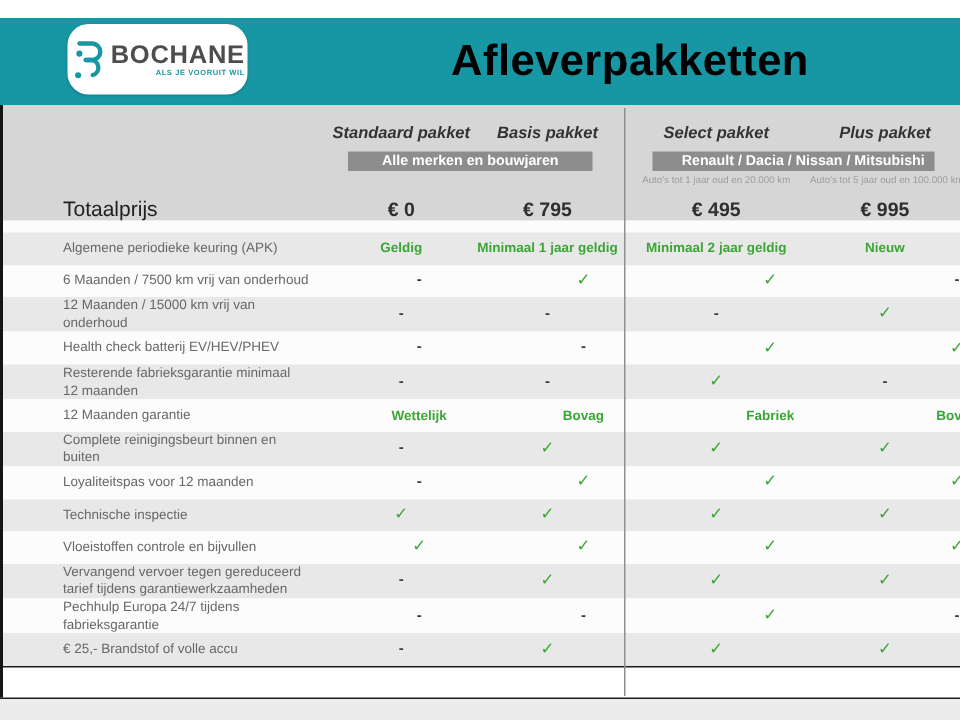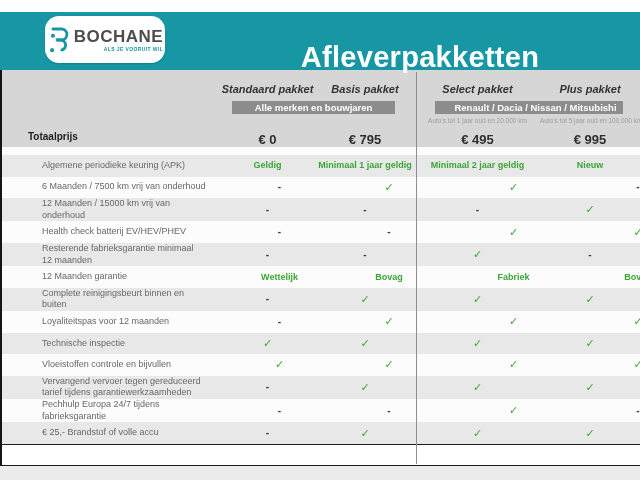--- a/index.html
+++ b/index.html
@@ -12,38 +12,38 @@
   
   .header{position:relative;height:58px;background:#1797a3;}
   .logo-box{position:absolute;left:45px;top:4px;width:120px;height:47px;background:#ffffff;
     border-radius:14px;display:flex;align-items:center;justify-content:center;gap:5px;
     box-shadow:0 1px 2px rgba(0,0,0,.15);}
   .logo-icon{width:22px;height:30px;flex:0 0 auto;}
   .logo-text{display:flex;flex-direction:column;align-items:flex-end;line-height:1;}
   .brand-name{font-size:17px;font-weight:700;color:#4d4d4d;letter-spacing:.5px;}
   .brand-tagline{font-size:5px;font-weight:700;color:#1797a3;letter-spacing:.4px;margin-top:2px;}
   .page-title{position:absolute;left:200px;right:0;top:0;height:58px;display:flex;
-    align-items:center;justify-content:center;margin:16px;
-    color:#ffffff;font-size:29px;font-weight:800;letter-spacing:.3px;}
+    align-items:center;justify-content:center;margin:0;
+    color:#000000;font-size:29px;font-weight:800;letter-spacing:.3px;}
 
   
   .grid{display:grid;grid-template-columns:220px 95px 100px 125px 100px;}
 
   
   .table-head{background:#d6d6d6;padding-top:9px;height:68px;}
   .col-label{font-size:11px;font-weight:700;color:#333;text-align:center;white-space:nowrap;
     padding-top:4px;font-style:italic;}
   .badge{margin-top:5px;height:13px;background:#8d8d8d;color:#fff;font-size:9.5px;font-weight:700;
     display:flex;align-items:center;justify-content:center;white-space:nowrap;}
   .badge-all{grid-column:2 / span 2;margin-left:12px;margin-right:20px;}
   .badge-brands{grid-column:4 / span 2;margin-left:20px;margin-right:17px;padding-left:13px;}
   .caption{font-size:6.5px;color:#9d9d9d;text-align:center;padding-top:3px;height:10px;
     white-space:nowrap;overflow:visible;}
   .price{font-size:13px;font-weight:700;color:#2f2f2f;text-align:center;padding-top:4px;}
-  .total-label{font-size:10px;font-weight:700;color:#222;padding-left:28px;padding-top:3px;}
+  .total-label{font-size:14px;font-weight:400;color:#222;padding-left:42px;padding-top:3px;}
 
   
   .rows-wrap{background:#fcfcfc;padding-top:8px;}
   .feature-row{min-height:21.5px;align-items:center;}
   .feature-row.stripe{background:#e8e8e8;}
   .feature-row.plain{background:#fcfcfc;gap:12px;}
   .row-label{font-size:9px;color:#686868;padding-left:42px;padding-right:14px;line-height:1.3;}
   .val{text-align:center;font-size:10px;line-height:1;}
   .val.check{color:#3aa634;font-weight:700;font-size:11px;}
   .val.dash{color:#3c3c3c;font-weight:700;font-size:10px;}

